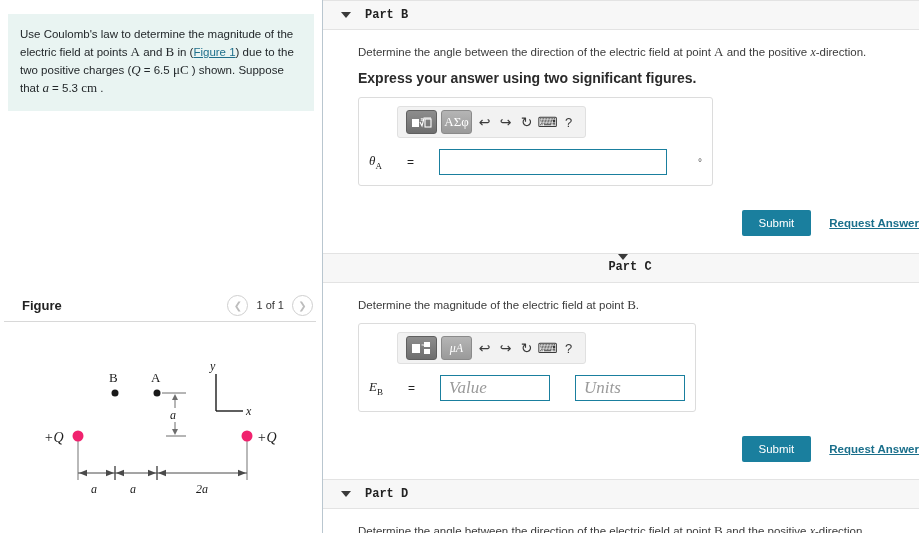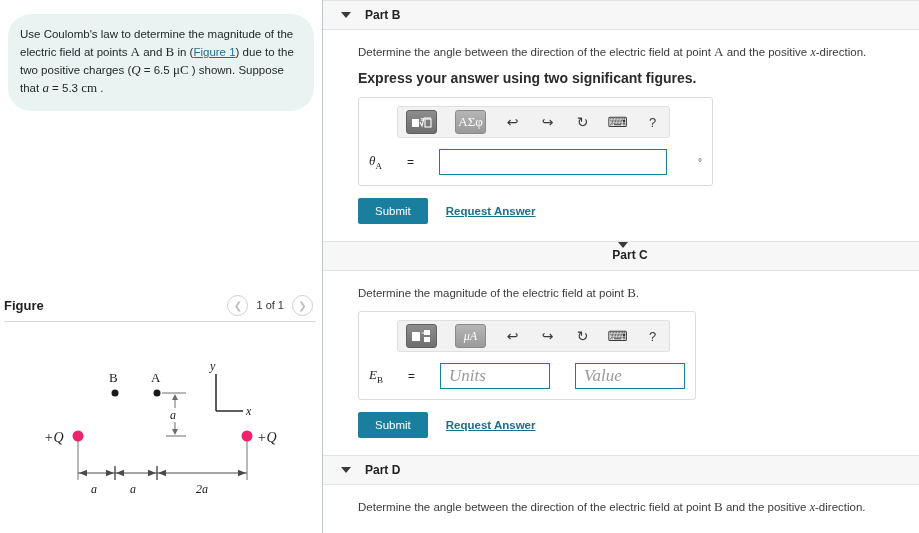--- a/index.html
+++ b/index.html
@@ -20,31 +20,30 @@
     background: #fff;
     flex: 0 0 323px;
   }
   .problem-box {
     background: #e9f4f2;
     margin: 14px 8px 0 8px;
     padding: 12px 12px 14px 12px;
     font-size: 11.5px;
     line-height: 17px;
     color: #23282b;
-    border-radius: 23px;
   }
   .problem-box .mathvar { font-family: "Liberation Serif", serif; font-size: 13px; }
   .problem-box .mathit { font-family: "Liberation Serif", serif; font-style: italic; font-size: 13px; }
   .figlink { color: #1f6f8b; text-decoration: underline; cursor: pointer; }
 
   .figure-header {
     position: absolute; top: 288px; left: 0; width: 323px;
     height: 34px;
     display: flex; align-items: center;
-    padding: 0 10px 0 4px; box-sizing: border-box;
+    padding: 0 10px 0 22px; box-sizing: border-box;
   }
   .figure-title { font-size: 13px; font-weight: bold; color: #222; }
   .figure-nav { margin-left: auto; display: flex; align-items: center; gap: 8px; }
   .navbtn {
     width: 19px; height: 19px; border-radius: 50%;
     border: 1px solid #cfcfcf; color: #bdbdbd;
     display: flex; align-items: center; justify-content: center;
     font-size: 10px; background: #fff; cursor: pointer;
   }
   .page-count { font-size: 11px; color: #333; }
@@ -58,20 +57,21 @@
   .right-panel { flex: 1 1 auto; height: 533px; position: relative; background: #fff; overflow: hidden; }
 
   .part-header {
     background: #f7f7f7;
     border-top: 1px solid #e3e3e3;
     border-bottom: 1px solid #e3e3e3;
     height: 30px;
     display: flex; align-items: center;
     padding-left: 18px;
     box-sizing: border-box;
+    font-family: Liberation Mono, monospace;
   }
   .caret {
     width: 0; height: 0;
     border-left: 5px solid transparent;
     border-right: 5px solid transparent;
     border-top: 6px solid #3a3a3a;
     margin-right: 14px;
     cursor: pointer;
   }
   .part-label { font-size: 12px; font-weight: bold; color: #222; }
@@ -92,21 +92,21 @@
     padding: 8px 10px 10px 10px;
     background: #fff;
   }
   .toolbar {
     background: #f2f2f2;
     border: 1px solid #e0e0e0;
     border-radius: 3px;
     height: 30px;
     display: flex; align-items: center;
     padding: 0 8px;
-    gap: 18px;
+    gap: 4px;
     margin-left: 28px;
     width: fit-content;
   }
   .tb-tile {
     width: 29px; height: 22px;
     border-radius: 3px;
     background: linear-gradient(#8d8d8d, #6e6e6e);
     border: 1px solid #5f5f5f;
     display: flex; align-items: center; justify-content: center;
     cursor: pointer;
@@ -140,21 +140,21 @@
     color: #9a9a9a;
     padding: 0 8px;
     display: flex; align-items: center;
     outline: none;
   }
   .ansinput.blank { width: 228px; }
   .ansinput.value { width: 110px; }
   .ansinput.units { width: 110px; }
   .unitsuffix { font-size: 10px; color: #555; margin-left: 6px; }
 
-  .submit-row { display: flex; align-items: center; gap: 18px; margin-top: 12px; }
+  .submit-row { display: flex; align-items: center; gap: 18px; margin-top: 24px; justify-content: flex-end; }
   .submit-btn {
     background: #1a7f9e; color: #fff;
     font-size: 11.5px;
     border: none; border-radius: 2px;
     padding: 7px 17px;
     cursor: pointer;
   }
   .request-link {
     color: #1a6f8b; font-size: 11.5px; font-weight: bold;
     text-decoration: underline; cursor: pointer;
@@ -303,22 +303,22 @@
           <div class="tb-icon">↩</div>
           <div class="tb-icon">↪</div>
           <div class="tb-icon">↻</div>
           <div class="tb-icon">⌨</div>
           <div class="tb-icon help">?</div>
         </div>
 
         <div class="input-row">
           <span class="lhs"><span>E</span><sub>B</sub></span>
           <span class="eq">=</span>
+          <div class="ansinput value">Value</div>
           <div class="ansinput units">Units</div>
-          <div class="ansinput value">Value</div>
         </div>
       </div>
 
       <div class="submit-row">
         <button class="submit-btn">Submit</button>
         <span class="request-link">Request Answer</span>
       </div>
     </div>
 
     <div class="part-header" style="margin-top:17px;">

